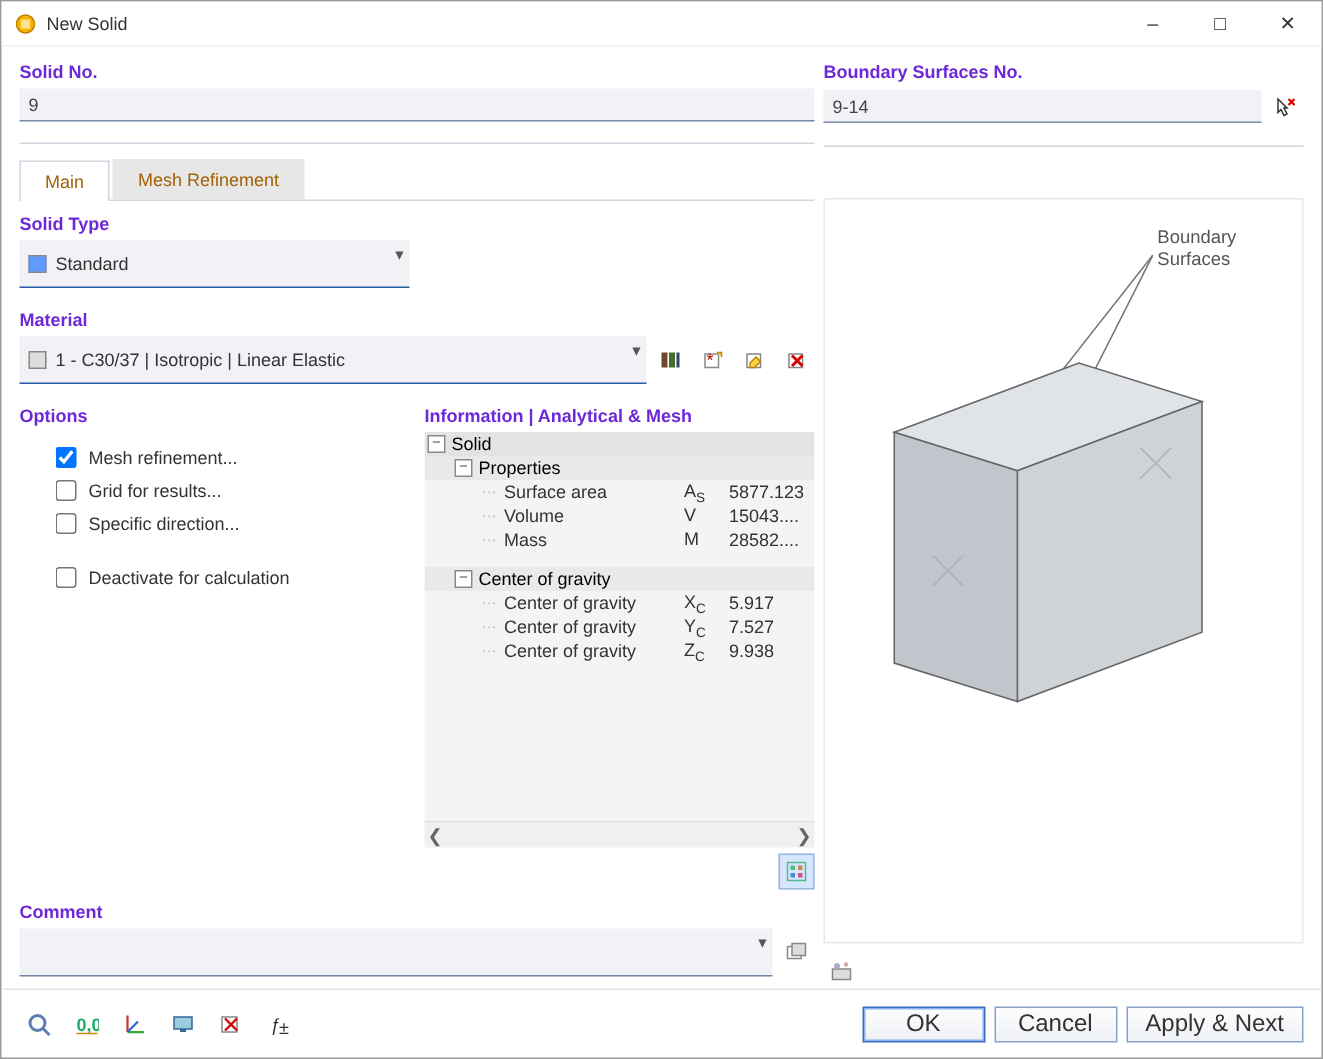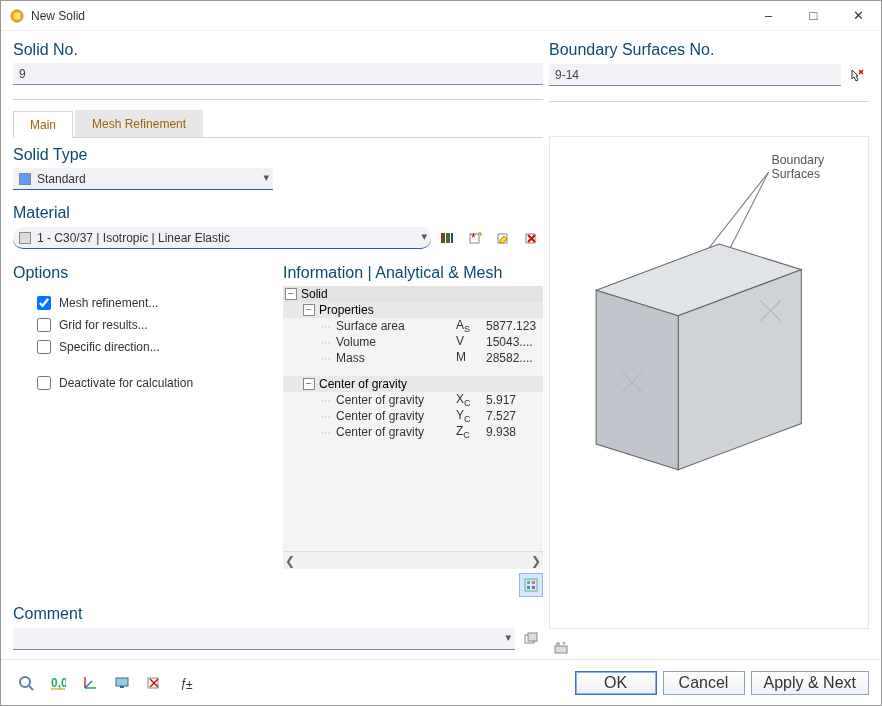--- a/index.html
+++ b/index.html
@@ -9,45 +9,45 @@
 .titlebar { height: 30px; display: flex; align-items: center; padding: 0 0 0 8px; background: #fff; border-bottom: 1px solid #eee; }
 .titlebar .app-icon { width: 16px; height: 16px; margin-right: 6px; display: flex; align-items: center; justify-content: center; }
 .titlebar .title { flex: 1; font-size: 12px; color: #333; }
 .winbtn { width: 45px; height: 30px; display: flex; align-items: center; justify-content: center; font-size: 13px; font-family: "Segoe UI Symbol", sans-serif; color: #333; }
 
 
 .dlg-body { flex: 1; padding: 10px 12px 0 12px; display: flex; gap: 6px; min-height: 0; }
 .col-left { flex: 0 0 530px; display: flex; flex-direction: column; min-height: 0; }
 .col-right { flex: 1; display: flex; flex-direction: column; min-height: 0; }
 
-.section-hdr { color: #0c4a6e; font-weight: 400; font-size: 16px; margin-bottom: 4px; }
+.section-hdr { color: #6d28d9; font-weight: 700; font-size: 12px; margin-bottom: 4px; }
 
 .input-flat { width: 100%; height: 22px; border: none; border-bottom: 1px solid #7a8aa8; background: #f0f2f6; padding: 0 6px; font-size: 12px; color: #444; }
 
 .hdr-row { display: flex; align-items: center; gap: 4px; }
 .icon-btn { width: 24px; height: 24px; border: 1px solid transparent; display: flex; align-items: center; justify-content: center; font-size: 12px; background: transparent; }
 .icon-btn.sel { border-color: #9bb6e0; background: #d6e6ff; }
 
 
 .tabs { display: flex; margin-top: 10px; border-bottom: 1px solid #cfd6e0; }
 .tab { padding: 6px 16px; color: #a16207; border: 1px solid transparent; border-bottom: none; background: #e7e7e7; margin-right: 2px; }
 .tab.active { background: #fff; border-color: #cfd6e0; position: relative; top: 1px; }
 
 .tab-body { flex: 1; display: flex; flex-direction: column; min-height: 0; padding-top: 8px; }
 
 .row2 { display: flex; gap: 10px; }
 .panel { display: flex; flex-direction: column; }
 
-.combo { position: relative; height: 22px; border-bottom: 1px solid #2b5ca3; background: #f0f2f6; display: flex; align-items: center; padding: 0 22px 0 6px; color: #333; }
+.combo { position: relative; height: 32px; border-bottom: 1px solid #2b5ca3; background: #f0f2f6; display: flex; align-items: center; padding: 0 22px 0 6px; color: #333; }
 .combo .swatch { width: 12px; height: 12px; background: #5f9bff; margin-right: 6px; border: 1px solid #888; }
 .combo .swatch.grey { background: #ddd; }
 .combo .chev { position: absolute; right: 4px; top: 3px; font-size: 11px; color: #555; }
 
 .material-row { display: flex; align-items: center; gap: 4px; }
-.material-row .combo { flex: 1; border-radius: 10px; }
+.material-row .combo { flex: 1; }
 
 
 .opts { margin-top: 6px; }
 .chk { display: flex; align-items: center; gap: 8px; height: 22px; color: #333; padding-left: 24px; }
 .chk.disabled { color: #aaa; }
 .chk input { width: 14px; height: 14px; }
 
 
 .info-panel { flex: 1; display: flex; flex-direction: column; border: none; min-height: 0; }
 .tree { flex: 1; overflow: hidden; background: #fff; border: none; font-size: 12px; position: relative; }

